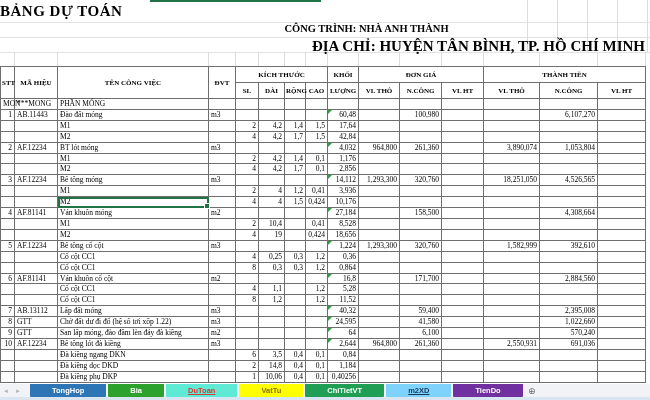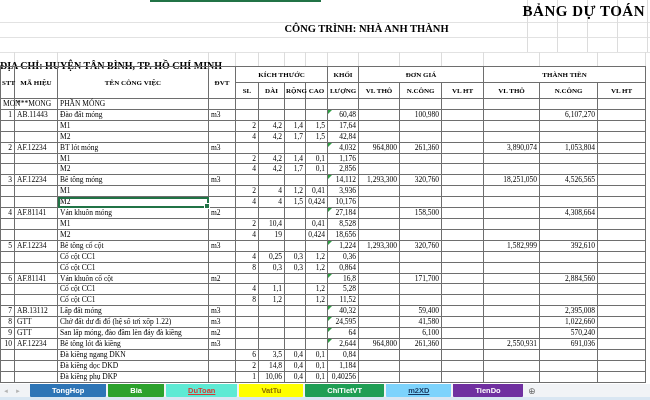--- a/index.html
+++ b/index.html
@@ -4,23 +4,23 @@
 <style>
   html,body{margin:0;padding:0;}
   .screen{
     position:relative;width:650px;height:400px;background:#ffffff;overflow:hidden;
     font-family:"Liberation Serif","DejaVu Serif",serif;color:#000;
   }
   
   .hline{position:absolute;left:0;width:650px;height:1px;background:#e2e2e2;}
   .vline{position:absolute;width:1px;background:#dcdcdc;}
   .selstrip{position:absolute;left:150px;top:0;width:171px;height:2px;background:#217346;}
-  .t1{position:absolute;top:3px;left:0;width:645px;text-align:right;font-size:15px;font-weight:bold;letter-spacing:.5px;}
+  .t1{position:absolute;top:3px;left:0;width:645px;text-align:left;font-size:15px;font-weight:bold;letter-spacing:.5px;}
   .t2{position:absolute;top:23px;left:0;width:645px;text-align:center;font-size:10.5px;font-weight:bold;padding-left:44px;}
-  .t3{position:absolute;top:38px;left:0;width:645px;text-align:left;font-size:10px;font-weight:bold;margin-top:22px;}
+  .t3{position:absolute;top:38px;left:0;width:645px;text-align:right;font-size:15px;font-weight:bold;}
 
   table.sheet{
     position:absolute;left:0;top:66px;width:645px;border-collapse:collapse;table-layout:fixed;
   }
   table.sheet th,table.sheet td{
     border:1px solid #6e6e6e;padding:0 2px;overflow:visible;white-space:nowrap;
     font-weight:normal;position:relative;
   }
   table.sheet th{font-weight:bold;text-align:center;font-size:7px;height:15px;line-height:8px;padding:0 1px;}
   table.sheet td{font-size:7.5px;height:9.9px;line-height:9.9px;}

